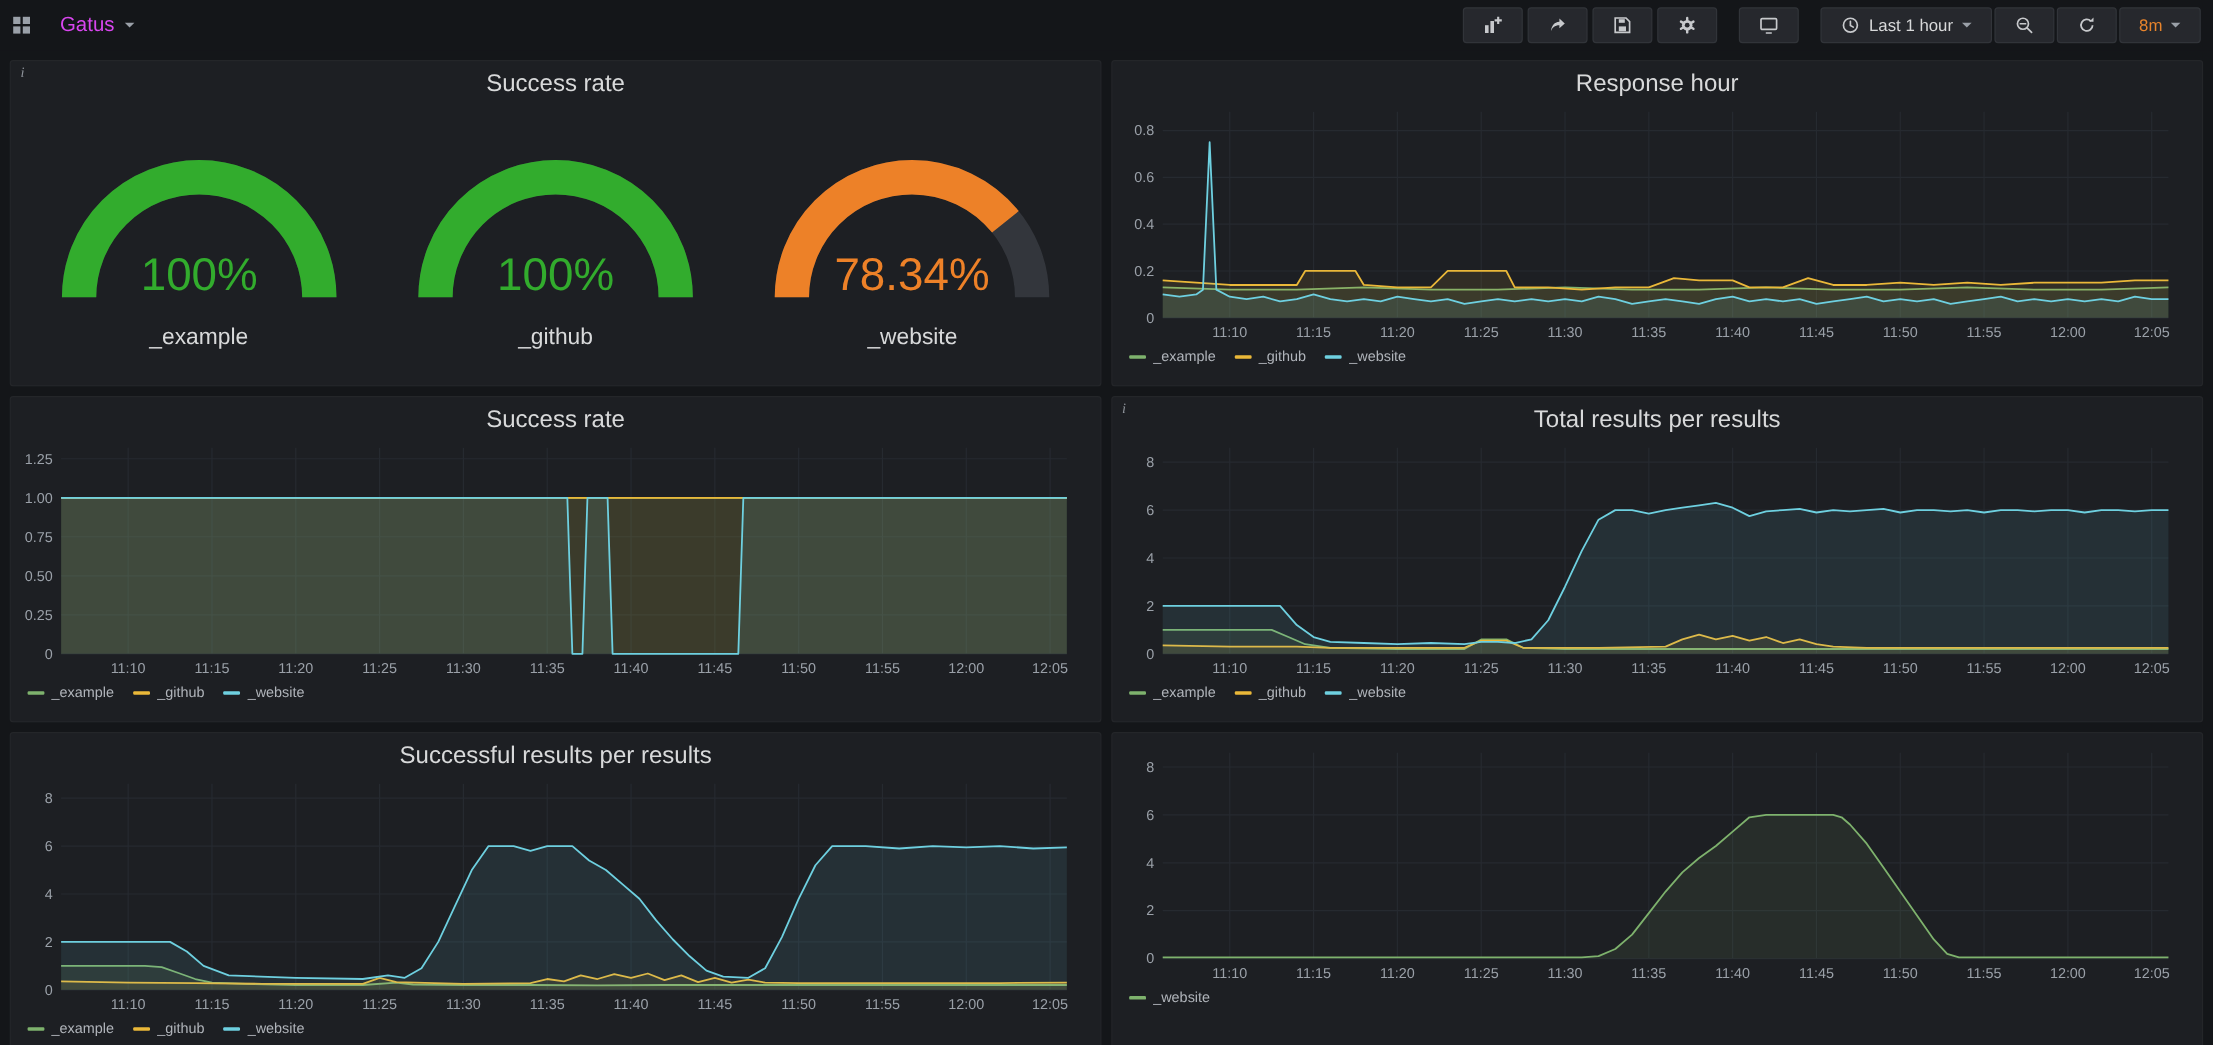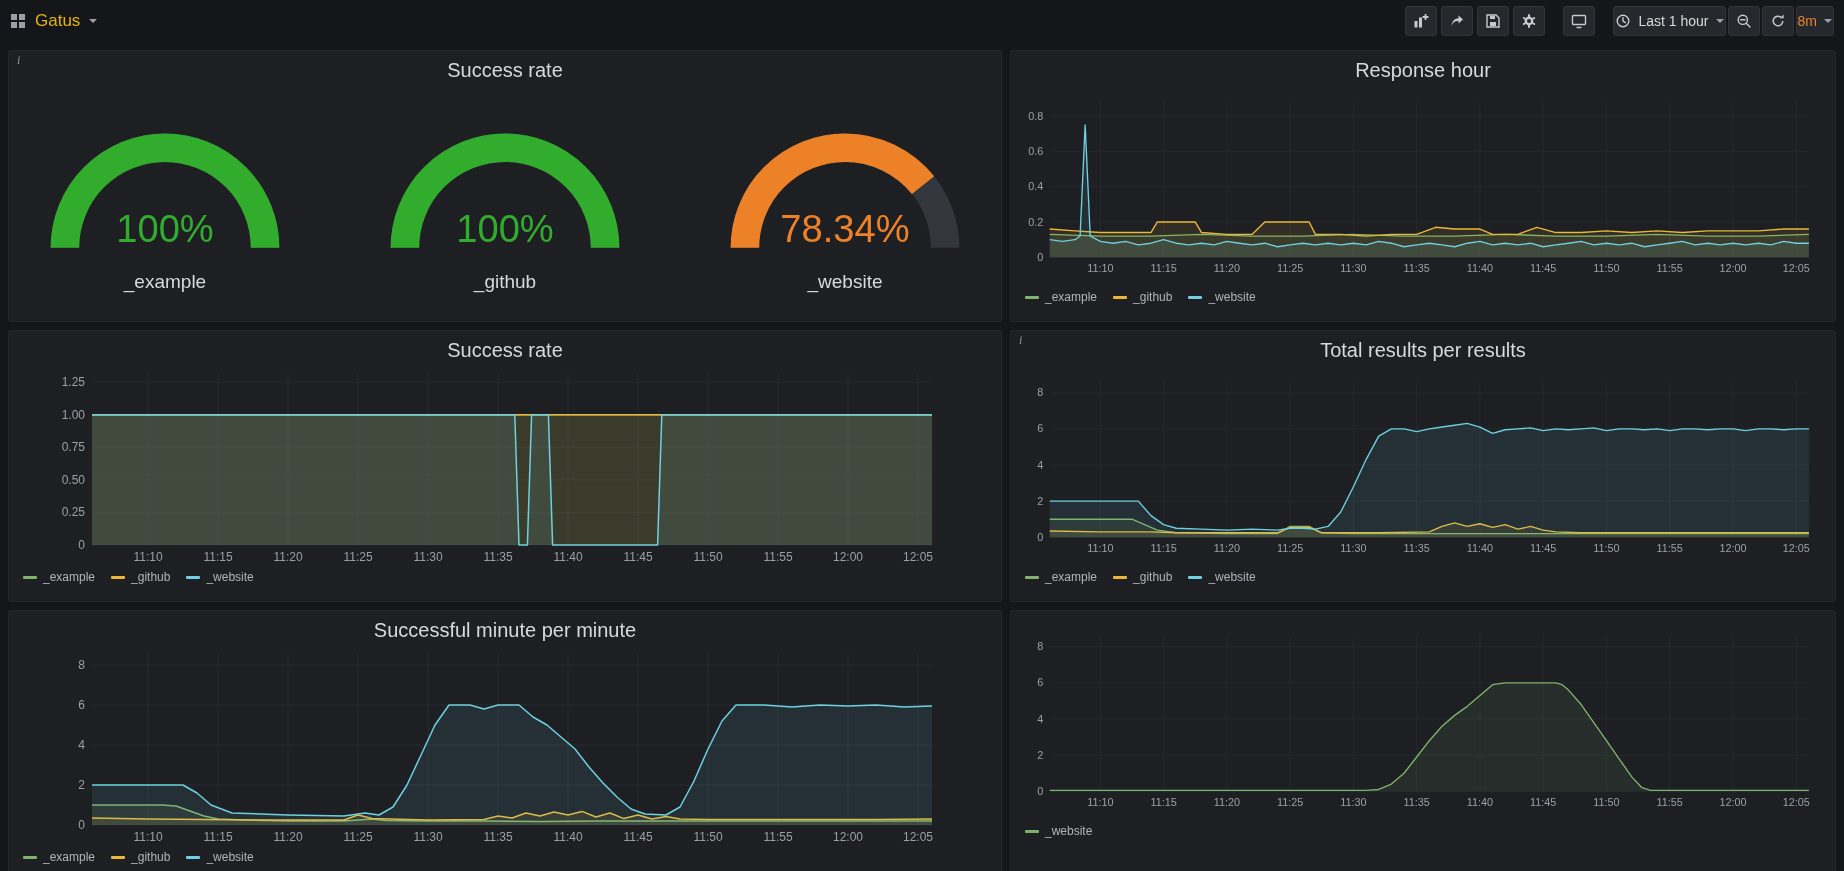--- a/index.html
+++ b/index.html
@@ -7,46 +7,46 @@
     --panel-title:#d8d9da; --legend-label:#b0b4ba; --nav-btn-bg:#26282d; --nav-btn-border:#313439;
     --nav-icon:#c7c9cc; --nav-text:#d8d9da; --accent-orange:#e8842c; --gauge-track:#33363c;
   }
   *{box-sizing:border-box;margin:0;padding:0;}
   html,body{width:1844px;height:871px;overflow:hidden;}
   body{background:var(--page-bg);font-family:"Liberation Sans","DejaVu Sans",sans-serif;color:var(--nav-text);}
 
   
   nav{height:42px;display:flex;align-items:center;justify-content:space-between;padding:0 10px;background:var(--page-bg);}
   .nav-left{display:flex;align-items:center;gap:9px;}
-  .dash-title{font-size:17px;font-weight:500;color:#eab308;cursor:pointer;}
+  .dash-title{font-size:17px;font-weight:500;color:#d946ef;cursor:pointer;margin-left:15px;}
   .caret{width:0;height:0;border-left:4px solid transparent;border-right:4px solid transparent;border-top:4px solid #9aa0a8;display:inline-block;}
   .nav-right{display:flex;align-items:center;gap:4px;}
   .nav-btn{height:30px;min-width:32px;display:inline-flex;align-items:center;justify-content:center;gap:7px;
            background:var(--nav-btn-bg);border:1px solid var(--nav-btn-border);border-radius:3px;
-           color:var(--nav-text);font-size:14px;padding:0 1px;cursor:pointer;font-family:inherit;}
+           color:var(--nav-text);font-size:14px;padding:0 16px;cursor:pointer;font-family:inherit;}
   .spaced{margin-left:14px;}
   .nav-group{display:flex;align-items:center;gap:2px;margin-left:14px;}
   .accent{color:var(--accent-orange);font-weight:500;}
   .nav-ic{display:inline-flex;align-items:center;}
   .nav-ic svg{display:block;}
 
   
   .dash{display:grid;grid-template-columns:1fr 1fr;gap:8px;padding:8px;grid-auto-rows:272px;}
   .panel{background:var(--panel-bg);border:1px solid rgba(255,255,255,0.03);border-radius:3px;
          position:relative;padding:6px 8px;display:flex;flex-direction:column;}
   .panel-title{height:26px;line-height:26px;text-align:center;font-size:20px;font-weight:500;color:var(--panel-title);cursor:pointer;}
   .panel-info{position:absolute;top:1px;left:3px;font-size:12px;font-style:italic;color:#8e939a;
               font-family:"Liberation Serif","DejaVu Serif",serif;padding:1px 5px;cursor:pointer;}
   svg.chart{width:100%;height:204px;display:block;overflow:visible;}
   .legend{display:flex;align-items:center;gap:16px;padding:3px 4px 0 6px;font-size:12px;color:var(--legend-label);}
   .legend-item{display:inline-flex;align-items:center;gap:6px;cursor:pointer;}
   .legend-swatch{width:14px;height:3px;border-radius:1px;display:inline-block;}
 
   
-  .gauge-row{display:flex;justify-content:space-around;align-items:flex-start;margin-top:14px;gap:44px;}
+  .gauge-row{display:flex;justify-content:space-around;align-items:flex-start;margin-top:14px;}
   .gauge{display:flex;flex-direction:column;align-items:center;width:296px;}
   .gauge svg{display:block;}
   .gauge-label{font-size:19px;color:var(--panel-title);margin-top:4px;text-align:center;}
 </style>
 </head>
 <body>
 
 <nav>
   <div class="nav-left">
     <span class="nav-ic">
@@ -355,21 +355,21 @@
           <span class="legend-label">_github</span>
         </span>
         <span class="legend-item">
           <span class="legend-swatch" style="background: rgb(110, 208, 224);"></span>
           <span class="legend-label">_website</span>
         </span>
       </div>
   </section>
 
   <section class="panel">
-    <header class="panel-title">Successful minute per minute</header>
+    <header class="panel-title">Successful results per results</header>
     <svg class="chart" viewBox="0 0 894 204">
         <line x1="90" x2="90" y1="10" y2="182" stroke="#262a30" stroke-width="1"></line>
         <text x="90" y="198" fill="#9aa0a8" font-size="12" text-anchor="middle">11:10</text>
         <line x1="160" x2="160" y1="10" y2="182" stroke="#262a30" stroke-width="1"></line>
         <text x="160" y="198" fill="#9aa0a8" font-size="12" text-anchor="middle">11:15</text>
         <line x1="230" x2="230" y1="10" y2="182" stroke="#262a30" stroke-width="1"></line>
         <text x="230" y="198" fill="#9aa0a8" font-size="12" text-anchor="middle">11:20</text>
         <line x1="300" x2="300" y1="10" y2="182" stroke="#262a30" stroke-width="1"></line>
         <text x="300" y="198" fill="#9aa0a8" font-size="12" text-anchor="middle">11:25</text>
         <line x1="370" x2="370" y1="10" y2="182" stroke="#262a30" stroke-width="1"></line>

